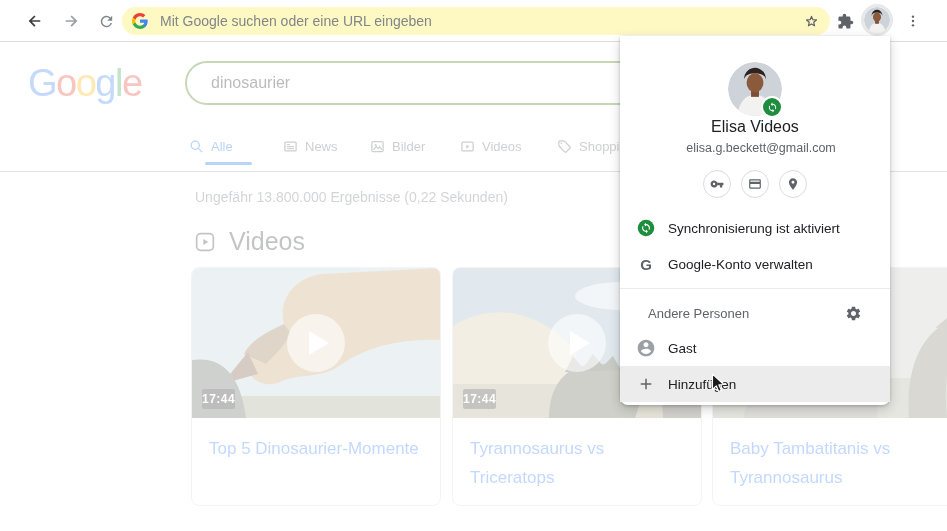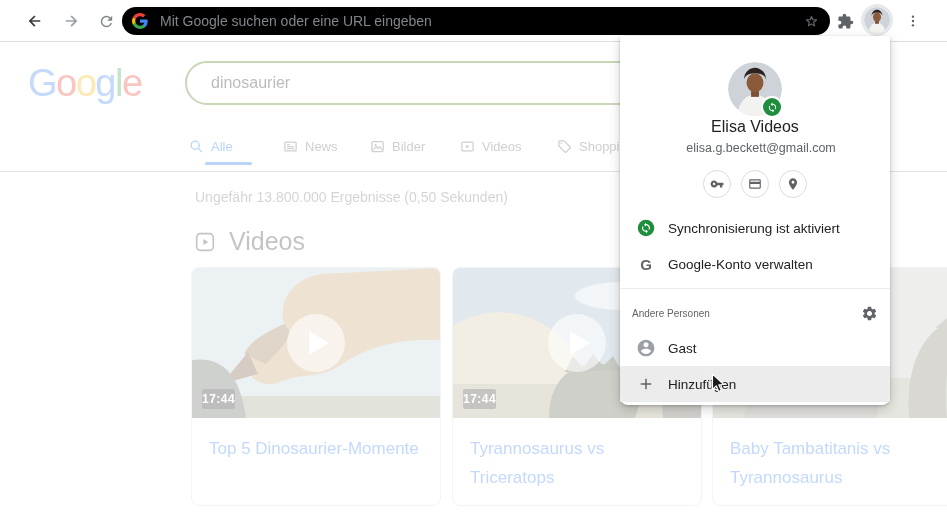--- a/index.html
+++ b/index.html
@@ -5,21 +5,21 @@
   html,body{margin:0;padding:0;}
   body{width:947px;height:531px;position:relative;overflow:hidden;background:#fff;
        font-family:"Liberation Sans","DejaVu Sans",sans-serif;}
   svg{display:block;}
 
   
   .toolbar{position:absolute;left:0;top:0;width:947px;height:41px;background:#fff;
            border-bottom:1px solid #dadce0;z-index:5;}
   .tb-btn{position:absolute;top:8px;width:26px;height:26px;border-radius:50%;
           display:flex;align-items:center;justify-content:center;}
-  .addressbar{position:absolute;left:122px;top:7px;width:708px;height:28px;background:#000000;
+  .addressbar{position:absolute;left:122px;top:7px;width:708px;height:28px;background:#fef9c3;
               border-radius:14px;display:flex;align-items:center;padding:0 10px;box-sizing:border-box;}
   .ab-placeholder{color:#80868b;font-size:14px;margin-left:12px;flex:1;white-space:nowrap;overflow:hidden;}
   .tb-avatar{position:absolute;left:864px;top:7px;width:26px;height:26px;border-radius:50%;
              overflow:hidden;box-shadow:0 0 0 3px #e6e8ea;}
 
   
   .page{position:absolute;left:0;top:41px;width:947px;height:420px;background:#fff;z-index:1;}
   .washed{opacity:.3;}
   .glogo{position:absolute;left:28px;top:21px;font-size:38px;letter-spacing:-1.5px;font-weight:400;}
   .l-blue{color:#4285f4}.l-red{color:#ea4335}.l-yellow{color:#fbbc05}.l-green{color:#34a853}
@@ -54,21 +54,21 @@
   .dd-name{position:absolute;left:0;top:82px;width:270px;text-align:center;font-size:16px;font-weight:500;color:#202124;}
   .dd-email{position:absolute;left:0;top:105px;width:282px;text-align:center;font-size:12.5px;color:#5f6368;}
   .dd-circles{position:absolute;left:0;top:134px;width:270px;display:flex;justify-content:center;gap:10px;}
   .dd-circle{width:28px;height:28px;border:1px solid #dadce0;border-radius:50%;box-sizing:border-box;
              display:flex;align-items:center;justify-content:center;color:#5f6368;}
   .dd-row{position:absolute;left:0;width:270px;height:36px;display:flex;align-items:center;
           padding:0 14px;box-sizing:border-box;font-size:13.5px;color:#202124;}
   .dd-row .ic{width:24px;display:flex;justify-content:center;margin-right:10px;color:#5f6368;flex:none;}
   .dd-divider{position:absolute;left:0;top:252px;width:270px;height:1px;background:#e8eaed;}
   .dd-section{position:absolute;left:0;top:258px;width:270px;height:38px;display:flex;align-items:center;
-              padding:0 12px;box-sizing:border-box;font-size:10px;color:#5f6368;}
+              padding:0 28px;box-sizing:border-box;font-size:13px;color:#5f6368;}
   .dd-section .gear{margin-left:auto;color:#5f6368;}
   .dd-add{background:#ececec;}
   .gbtn{font-size:15px;font-weight:bold;color:#5f6368;}
 
   .cursor{position:absolute;left:709px;top:373px;z-index:20;}
 </style>
 </head>
 <body>
 
 <div class="page washed">
@@ -112,21 +112,21 @@
   <div class="tab" style="left:557px">
     <svg width="15" height="15" viewBox="0 0 24 24">
         <path d="M20.6 12.3l-8.9-8.9A1.7 1.7 0 0 0 10.5 3H4.6A1.6 1.6 0 0 0 3 4.6v5.9c0 .45.18.88.5 1.2l8.9 8.9a1.7 1.7 0 0 0 2.4 0l5.8-5.8a1.7 1.7 0 0 0 0-2.5z" fill="none" stroke="currentColor" stroke-width="2"></path>
         <circle cx="6.8" cy="6.8" r="1.3" fill="currentColor"></circle>
       </svg>
     <span>Shopping</span>
   </div>
   <div class="tab-underline"></div>
   <div class="hdr-divider"></div>
 
-  <div class="stats">Ungefähr 13.800.000 Ergebnisse (0,50 Sekunden)</div>
+  <div class="stats">Ungefähr 13.800.000 Ergebnisse (0,22 Sekunden)</div>
 
   <div class="vid-hdr">
     <svg width="20" height="20" viewBox="0 0 24 24">
         <rect x="2" y="2" width="20" height="20" rx="4.5" fill="none" stroke="currentColor" stroke-width="2"></rect>
         <polygon points="10,8.5 16,12 10,15.5" fill="currentColor"></polygon>
       </svg>
     <span class="t">Videos</span>
   </div>
 
   <div class="card" style="left:191px">

